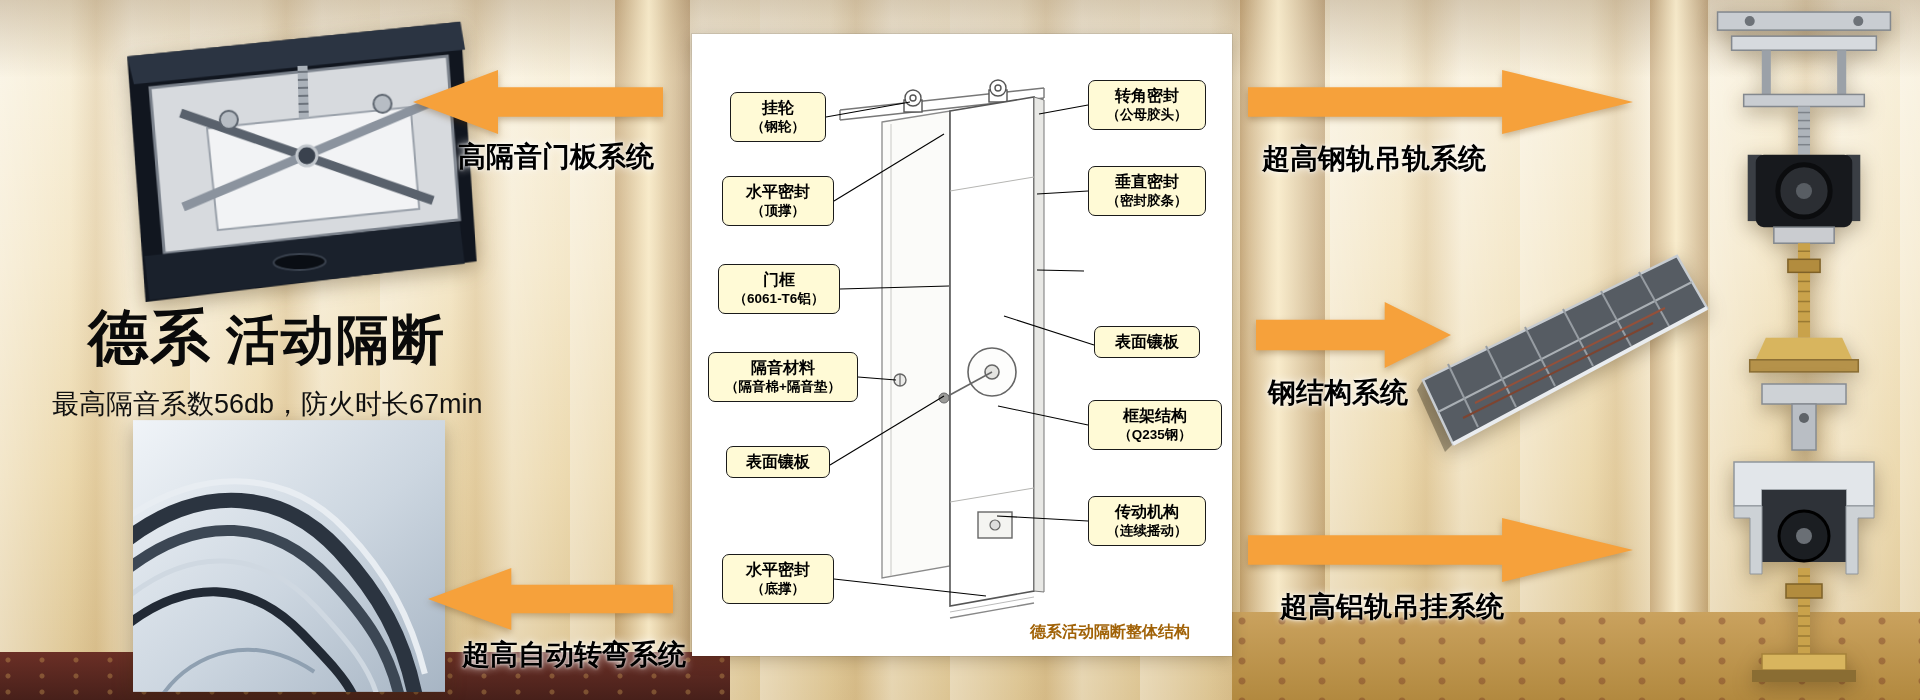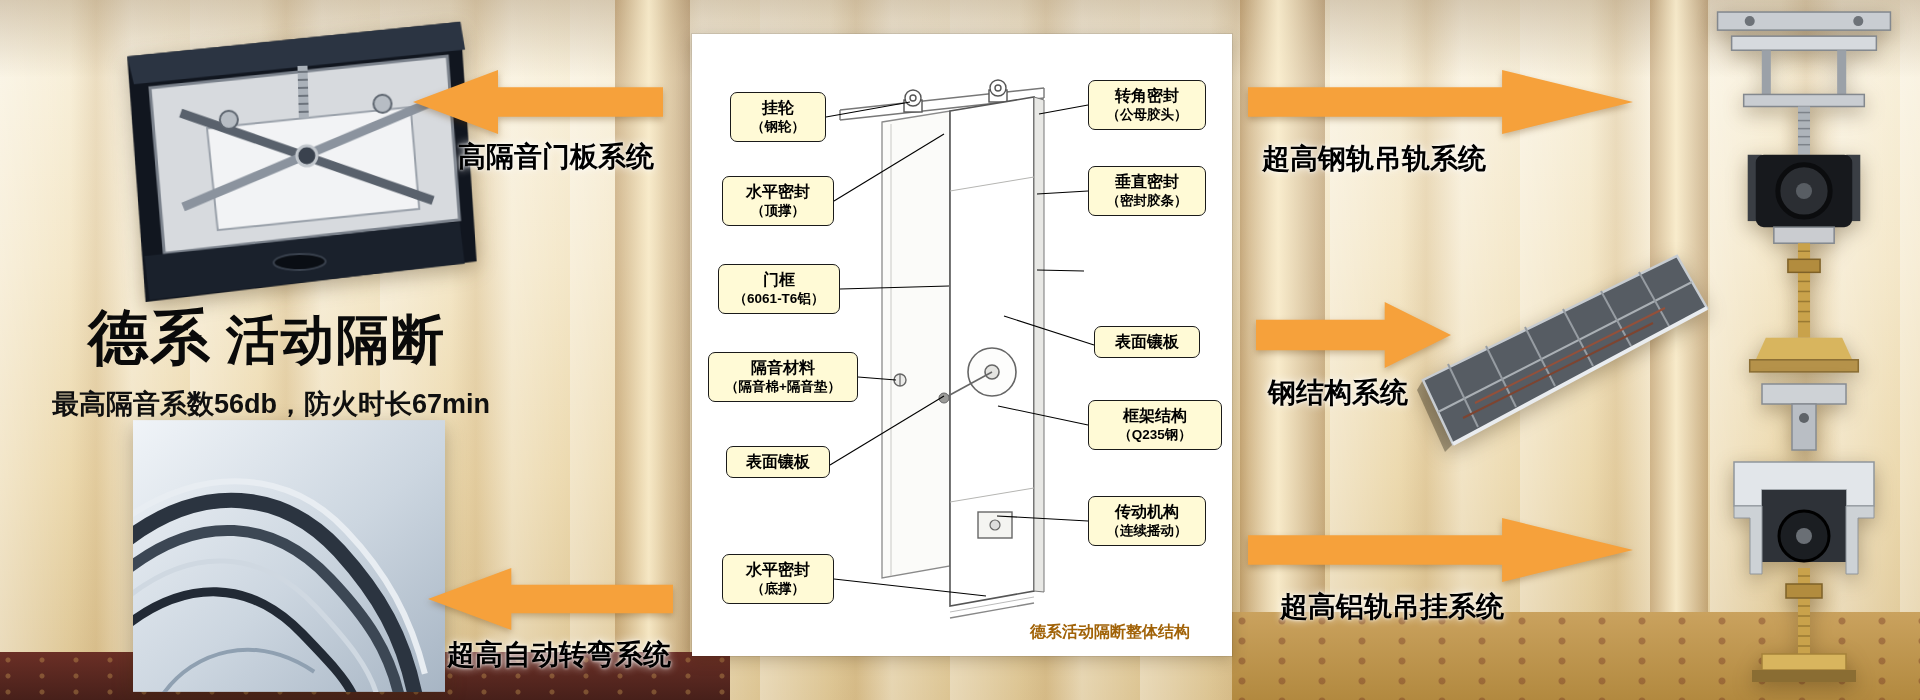--- a/index.html
+++ b/index.html
@@ -35,36 +35,36 @@
   .photo svg{width:100%;height:100%;display:block}
   .photo-a{left:112px;top:14px;width:372px;height:296px;transform:rotate(-1.5deg)}
   .photo-b{left:133px;top:420px;width:312px;height:272px}
   .photo-c{left:1702px;top:6px;width:204px;height:392px}
   .photo-d{left:1415px;top:228px;width:300px;height:240px}
   .photo-e{left:1702px;top:378px;width:204px;height:318px}
 
   .brand{position:absolute;left:88px;top:298px;white-space:nowrap;color:#0a0a0a}
   .brand-strong{font-size:60px;font-weight:900;letter-spacing:2px}
   .brand-light{font-size:53px;font-weight:700;margin-left:14px;letter-spacing:2px}
-  .subtitle{position:absolute;left:52px;top:386px;font-size:27px;font-weight:700;
+  .subtitle{position:absolute;left:52px;top:386px;font-size:27px;font-weight:400;
     color:#101010;white-space:nowrap}
 
   .arrow{position:absolute;color:var(--arrow,#F6A13B);
     filter:drop-shadow(0 3px 3px rgba(90,50,0,.3))}
   .arrow svg{width:100%;height:100%;display:block}
   .arrow-tl{left:413px;top:70px;width:250px;height:64px}
   .arrow-bl{left:428px;top:568px;width:245px;height:62px}
   .arrow-tr{left:1248px;top:70px;width:385px;height:64px}
   .arrow-mr{left:1256px;top:302px;width:195px;height:66px}
   .arrow-br{left:1248px;top:518px;width:385px;height:64px}
 
   .syslabel{position:absolute;font-size:28px;font-weight:800;color:#000;white-space:nowrap;
     text-shadow:0 0 8px rgba(255,255,255,.95),0 0 3px rgba(255,255,255,.95)}
   .label-tl{left:458px;top:138px}
-  .label-bl{left:447px;top:636px}
+  .label-bl{left:462px;top:636px}
   .label-tr{left:1262px;top:140px}
   .label-mr{left:1268px;top:374px}
   .label-br{left:1280px;top:588px}
 
   .panel{position:absolute;left:692px;top:34px;width:540px;height:622px;background:#fff;
     box-shadow:0 0 0 1px rgba(0,0,0,.08),0 4px 14px rgba(60,40,10,.25)}
   .drawing{position:absolute;inset:0;width:100%;height:100%}
 
   .callout{position:absolute;background:var(--label-bg,#FFFAD6);
     border:1.5px solid var(--label-border,#1a1a1a);border-radius:7px;

